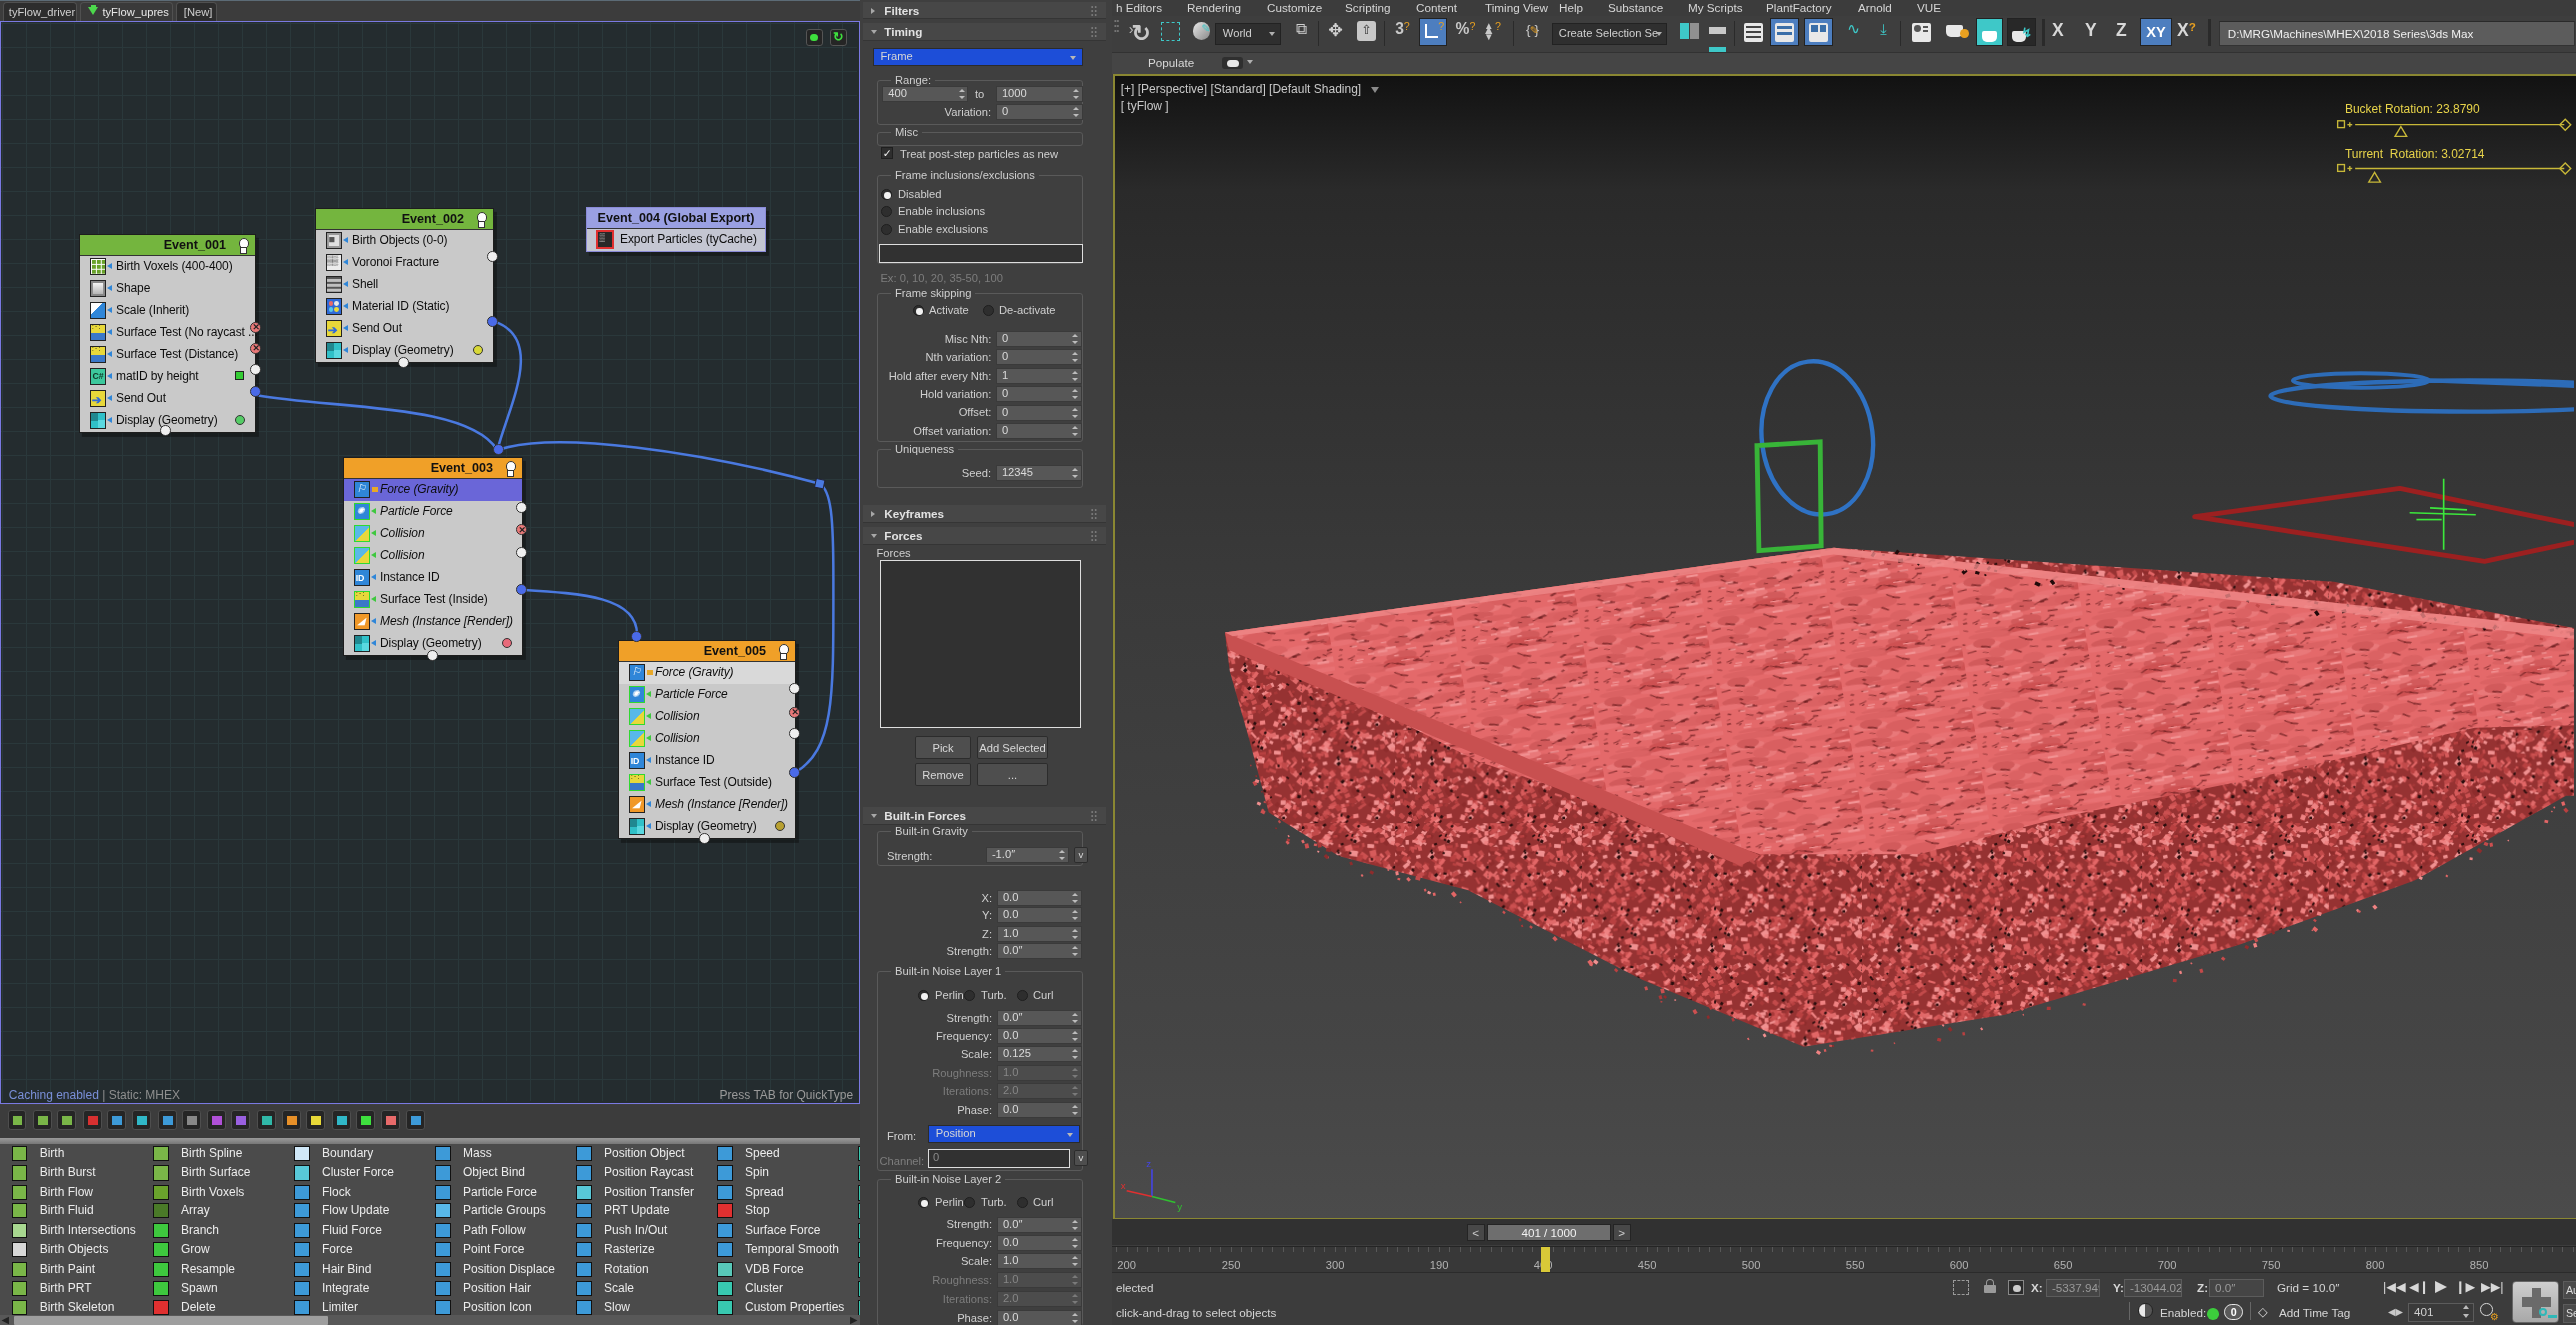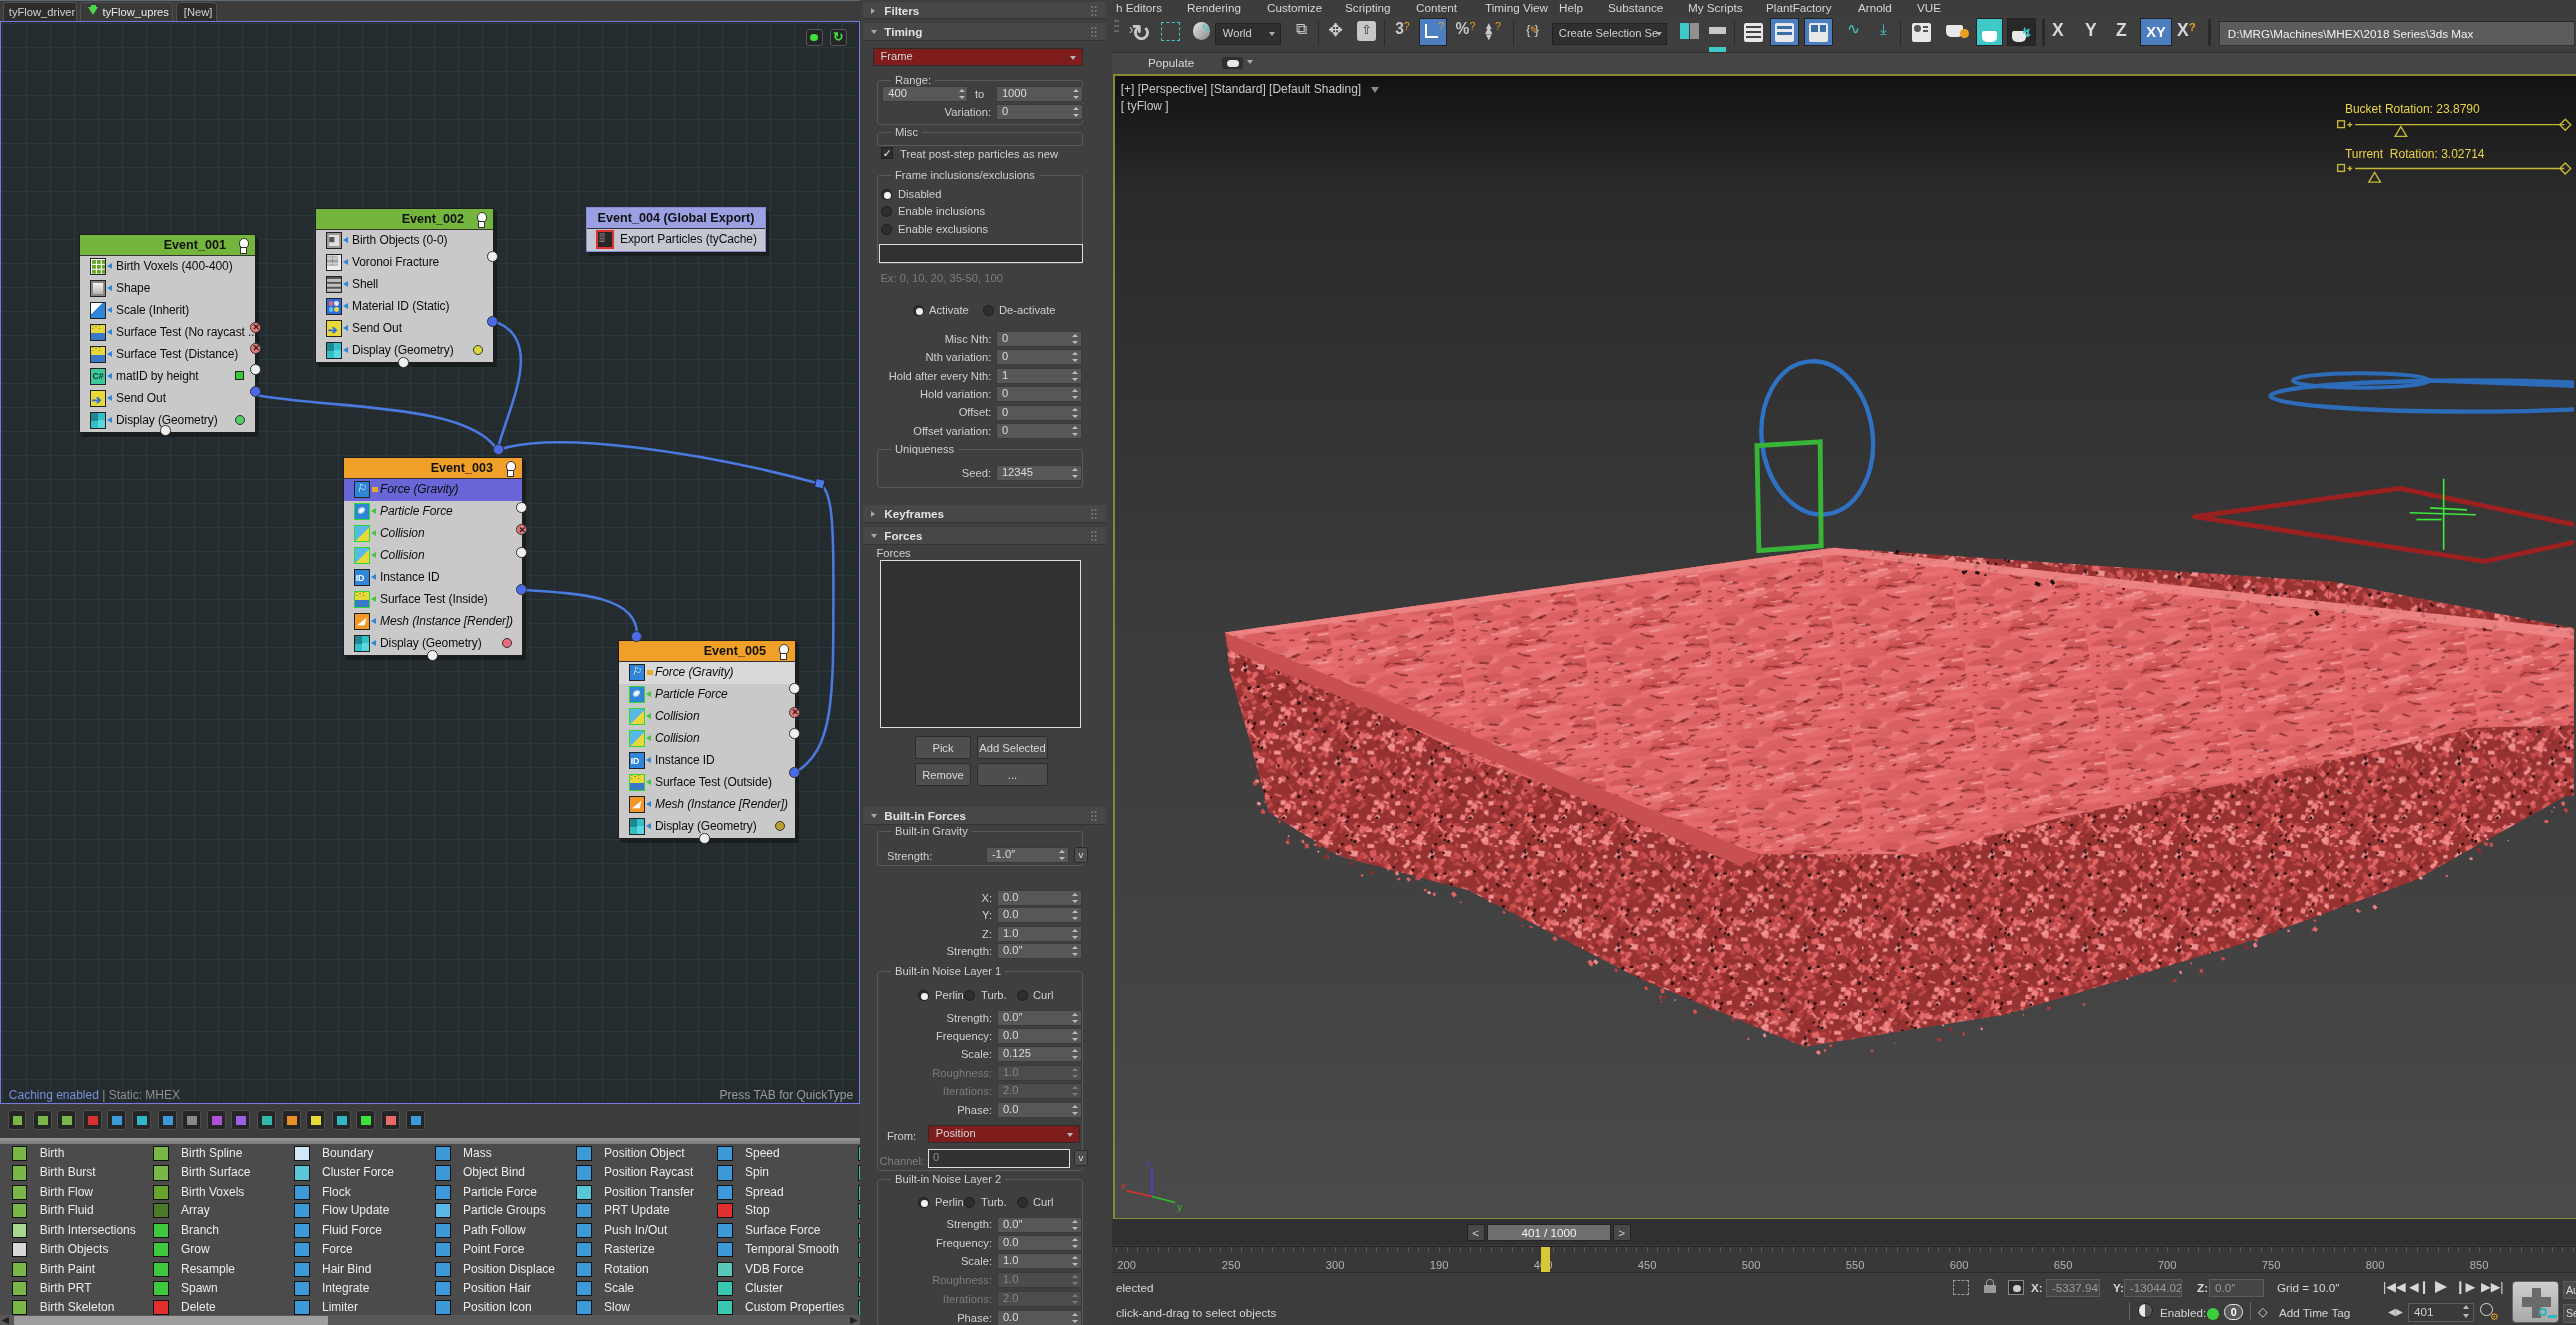--- a/index.html
+++ b/index.html
@@ -49,21 +49,21 @@
 .fld .sp{position:absolute;right:0;top:0;width:10.7px;height:13.6px}
 .fld .sp:before{content:"";position:absolute;right:2.9px;top:1.9px;border-left:3.4px solid transparent;border-right:3.4px solid transparent;border-bottom:3.9px solid #bcbcbc}
 .fld .sp:after{content:"";position:absolute;right:2.9px;bottom:1.9px;border-left:3.4px solid transparent;border-right:3.4px solid transparent;border-top:3.9px solid #bcbcbc}
 .fld.dis{background:#4c4c4c;color:#868686}
 .fld.dis .sp:before{border-bottom-color:#7a7a7a}.fld.dis .sp:after{border-top-color:#7a7a7a}
 .plab{position:absolute;color:#d0d0d0;font-size:11.2px;white-space:nowrap}
 .plab.dis{color:#7d7d7d}
 .radio{position:absolute;width:10.7px;height:10.7px;border-radius:50%;background:#2e2e2e;border:1px solid #1f1f1f}
 .radio.on:before{content:"";position:absolute;left:1.9px;top:1.9px;width:6.8px;height:6.8px;border-radius:50%;background:#f2f2f2}
 .check{position:absolute;width:11.7px;height:11.7px;background:#2e2e2e;border:1px solid #1f1f1f;color:#f0f0f0;font-size:10.7px;line-height:11.7px;text-align:center}
-.combo{position:absolute;height:17.5px;background:#7f1d1d;border:1px solid #2b2b2b;color:#d6d6d6;font-size:11.2px;line-height:15.6px;padding-left:6.8px}
+.combo{position:absolute;height:17.5px;background:#1d4ed8;border:1px solid #2b2b2b;color:#d6d6d6;font-size:11.2px;line-height:15.6px;padding-left:6.8px}
 .combo:after{content:"";position:absolute;right:5.8px;top:6.8px;border-left:3.9px solid transparent;border-right:3.9px solid transparent;border-top:4.9px solid #b8b8b8}
 .wbox{position:absolute;background:#313131;border:1.9px solid #dedede}
 .pbtn{position:absolute;height:23px;background:#4e4e4e;border:1px solid #2c2c2c;border-radius:1.9px;color:#d8d8d8;font-size:11.2px;text-align:center}
 .grip{position:absolute;width:7.8px;height:7.8px;color:#7d7d7d;font-size:6.8px;line-height:3.9px;letter-spacing:1px}
 
 #menubar{left:1112px;top:0;width:1464px;height:15.6px;background:#3c3c3c;color:#d6d6d6;font-size:11.7px}
 .mitem{position:absolute;top:1px}
 #toolbar{left:1112px;top:15.6px;width:1464px;height:37px;background:#3e3e3e;border-bottom:1px solid #323232}
 #toolbar2{left:1112px;top:53px;width:1464px;height:21.4px;background:#454545}
 .ticon{position:absolute;top:4.9px;color:#c8c8c8}
@@ -653,20 +653,23 @@
         <span class="glab">Frame inclusions/exclusions</span>
       </div>
       <div class="radio on" style="left:21.4px;top:189px"></div>
       <div class="plab" style="left:38px;top:188px">Disabled</div>
       <div class="radio " style="left:21.4px;top:206px"></div>
       <div class="plab" style="left:38px;top:205px">Enable inclusions</div>
       <div class="radio " style="left:21.4px;top:224px"></div>
       <div class="plab" style="left:38px;top:223px">Enable exclusions</div>
       <div class="wbox" style="left:18.5px;top:244px;width:204px;height:19.4px"></div>
       <div class="plab dis" style="left:20.4px;top:272px">Ex: 0, 10, 20, 35-50, 100</div>
+      <div class="grp" style="left:16.5px;top:293px;width:206px;height:149px">
+        <span class="glab">Frame skipping</span>
+      </div>
       <div class="radio on" style="left:53px;top:305px"></div>
       <div class="plab" style="left:69px;top:304px">Activate</div>
       <div class="radio " style="left:123px;top:305px"></div>
       <div class="plab" style="left:139px;top:304px">De-activate</div>
       <div class="plab " style="left:19.4px;top:333px;width:112px;text-align:right">Misc Nth:</div>
       <div class="fld " style="left:136px;top:331px;width:86px">0<span class="sp"></span></div>
       <div class="plab " style="left:19.4px;top:351px;width:112px;text-align:right">Nth variation:</div>
       <div class="fld " style="left:136px;top:349px;width:86px">0<span class="sp"></span></div>
       <div class="plab " style="left:19.4px;top:370px;width:112px;text-align:right">Hold after every Nth:</div>
       <div class="fld " style="left:136px;top:368px;width:86px">1<span class="sp"></span></div>

